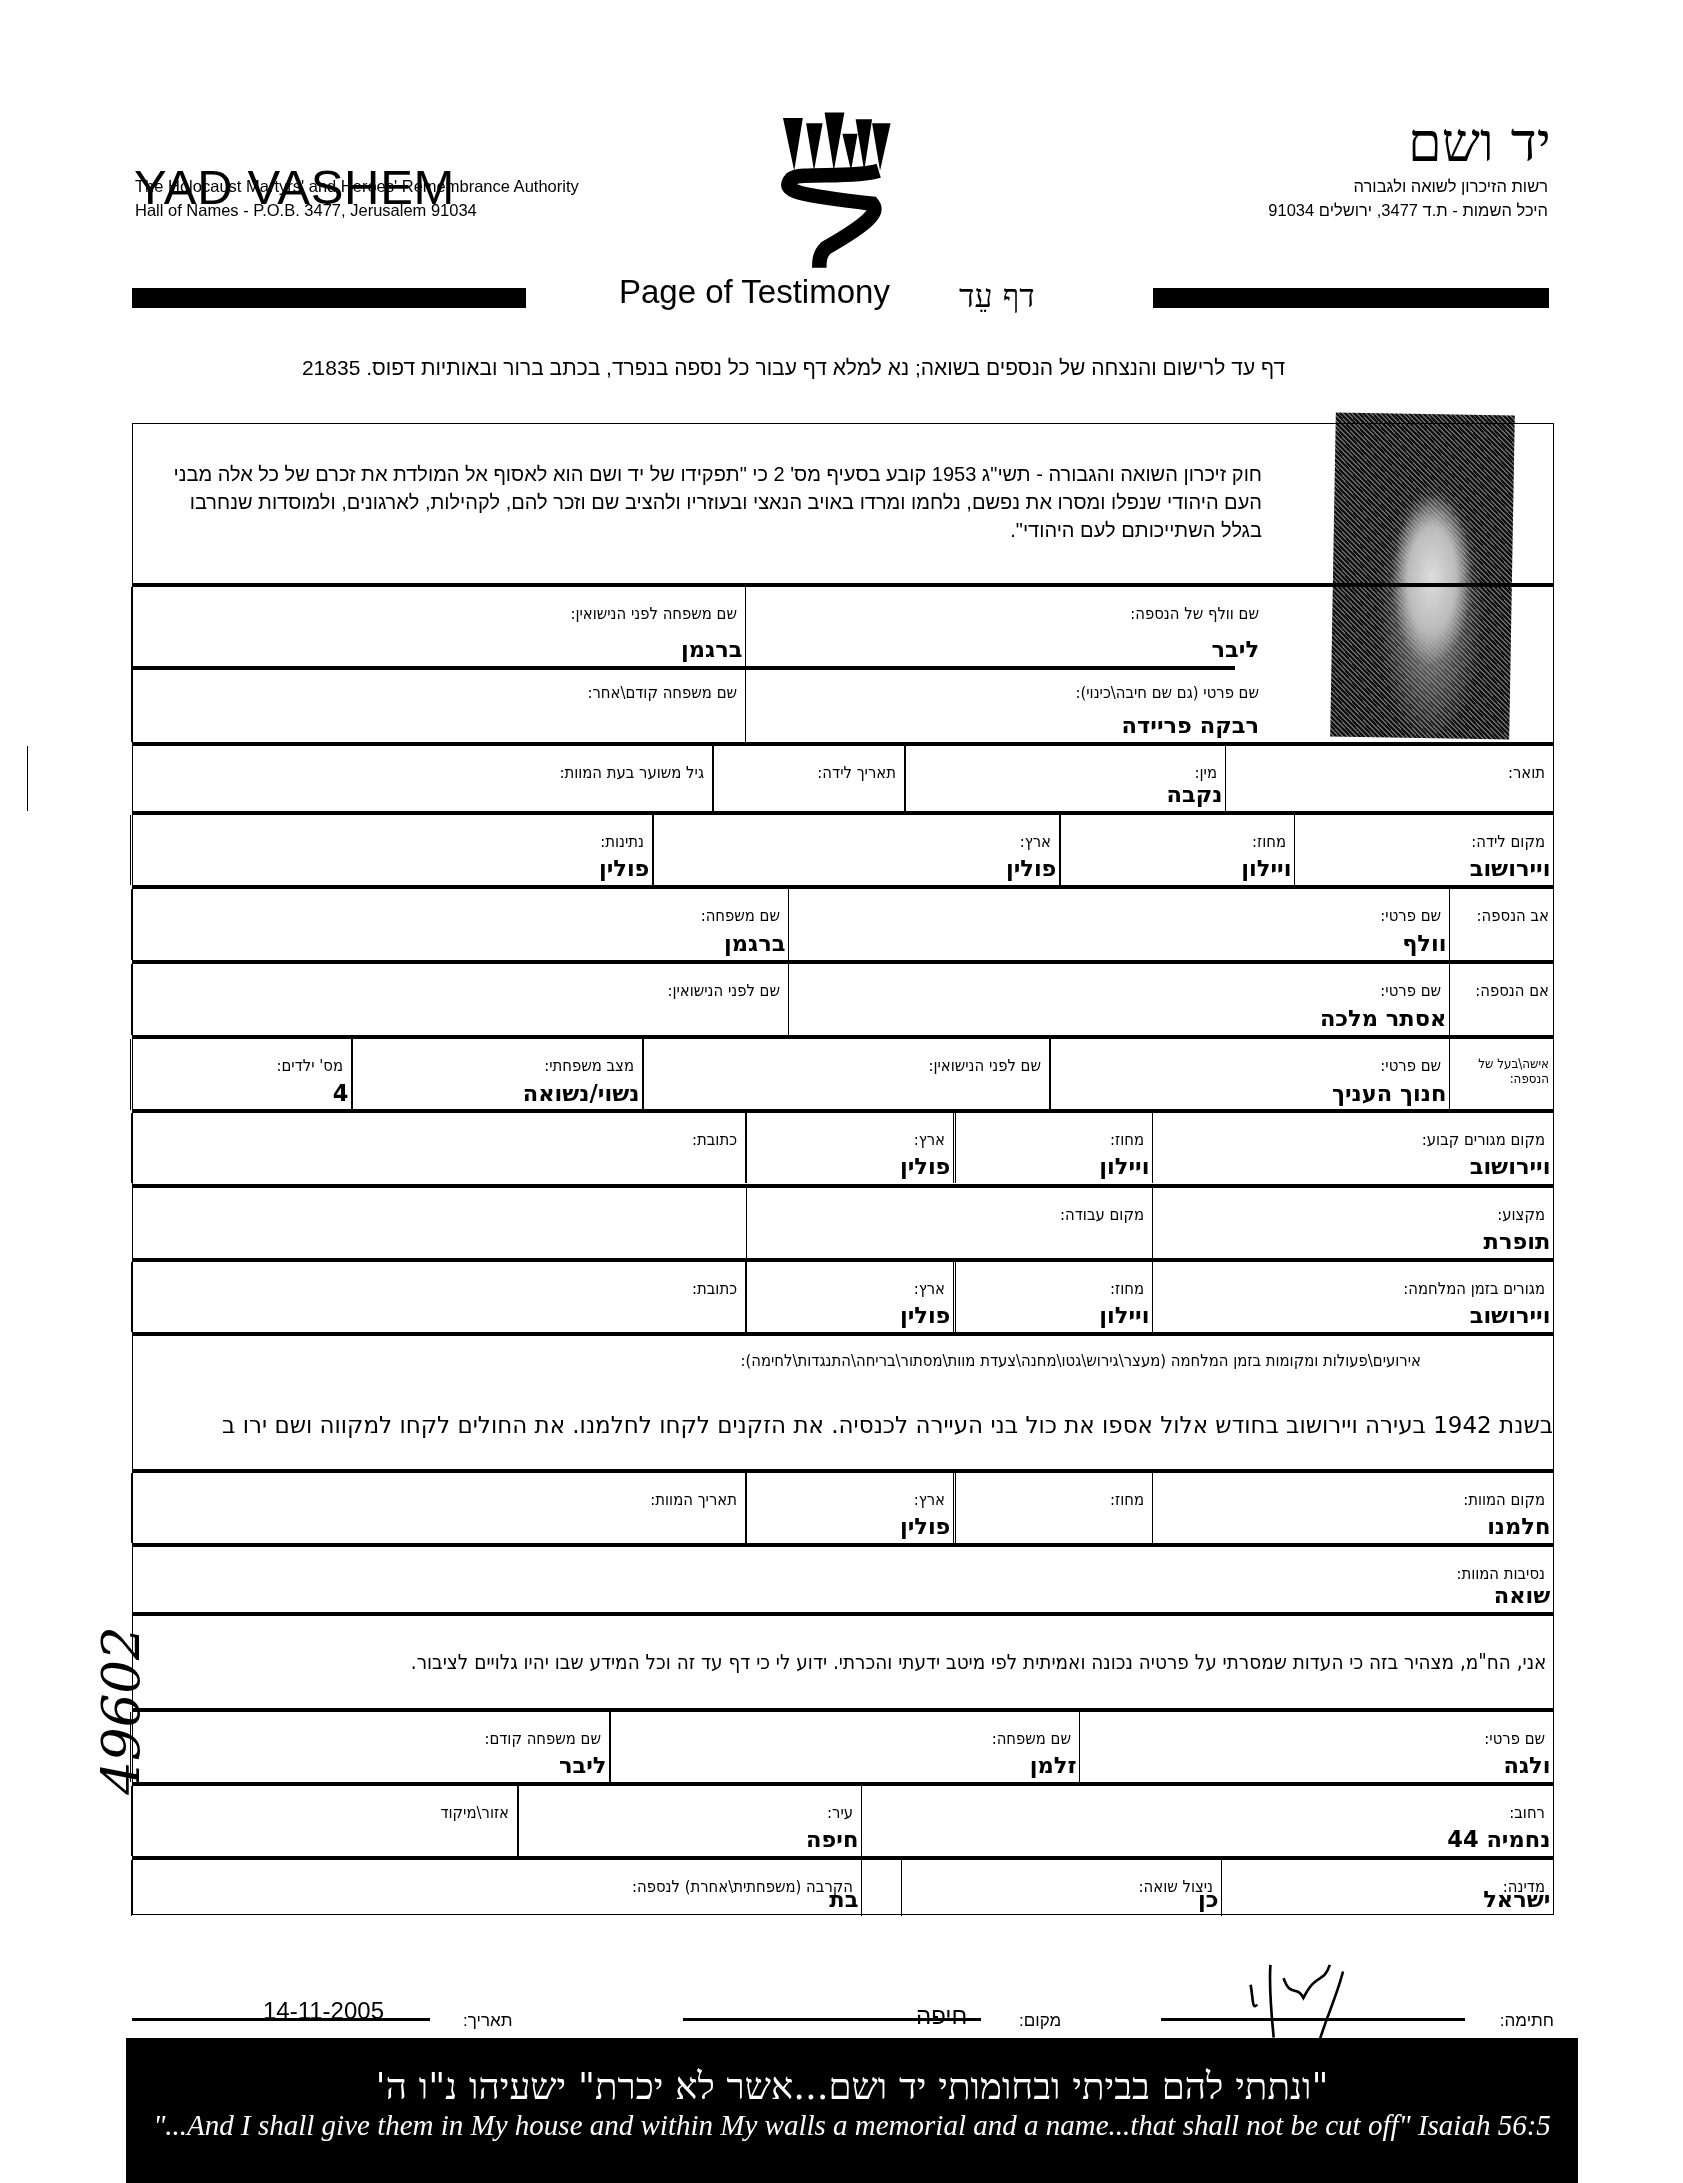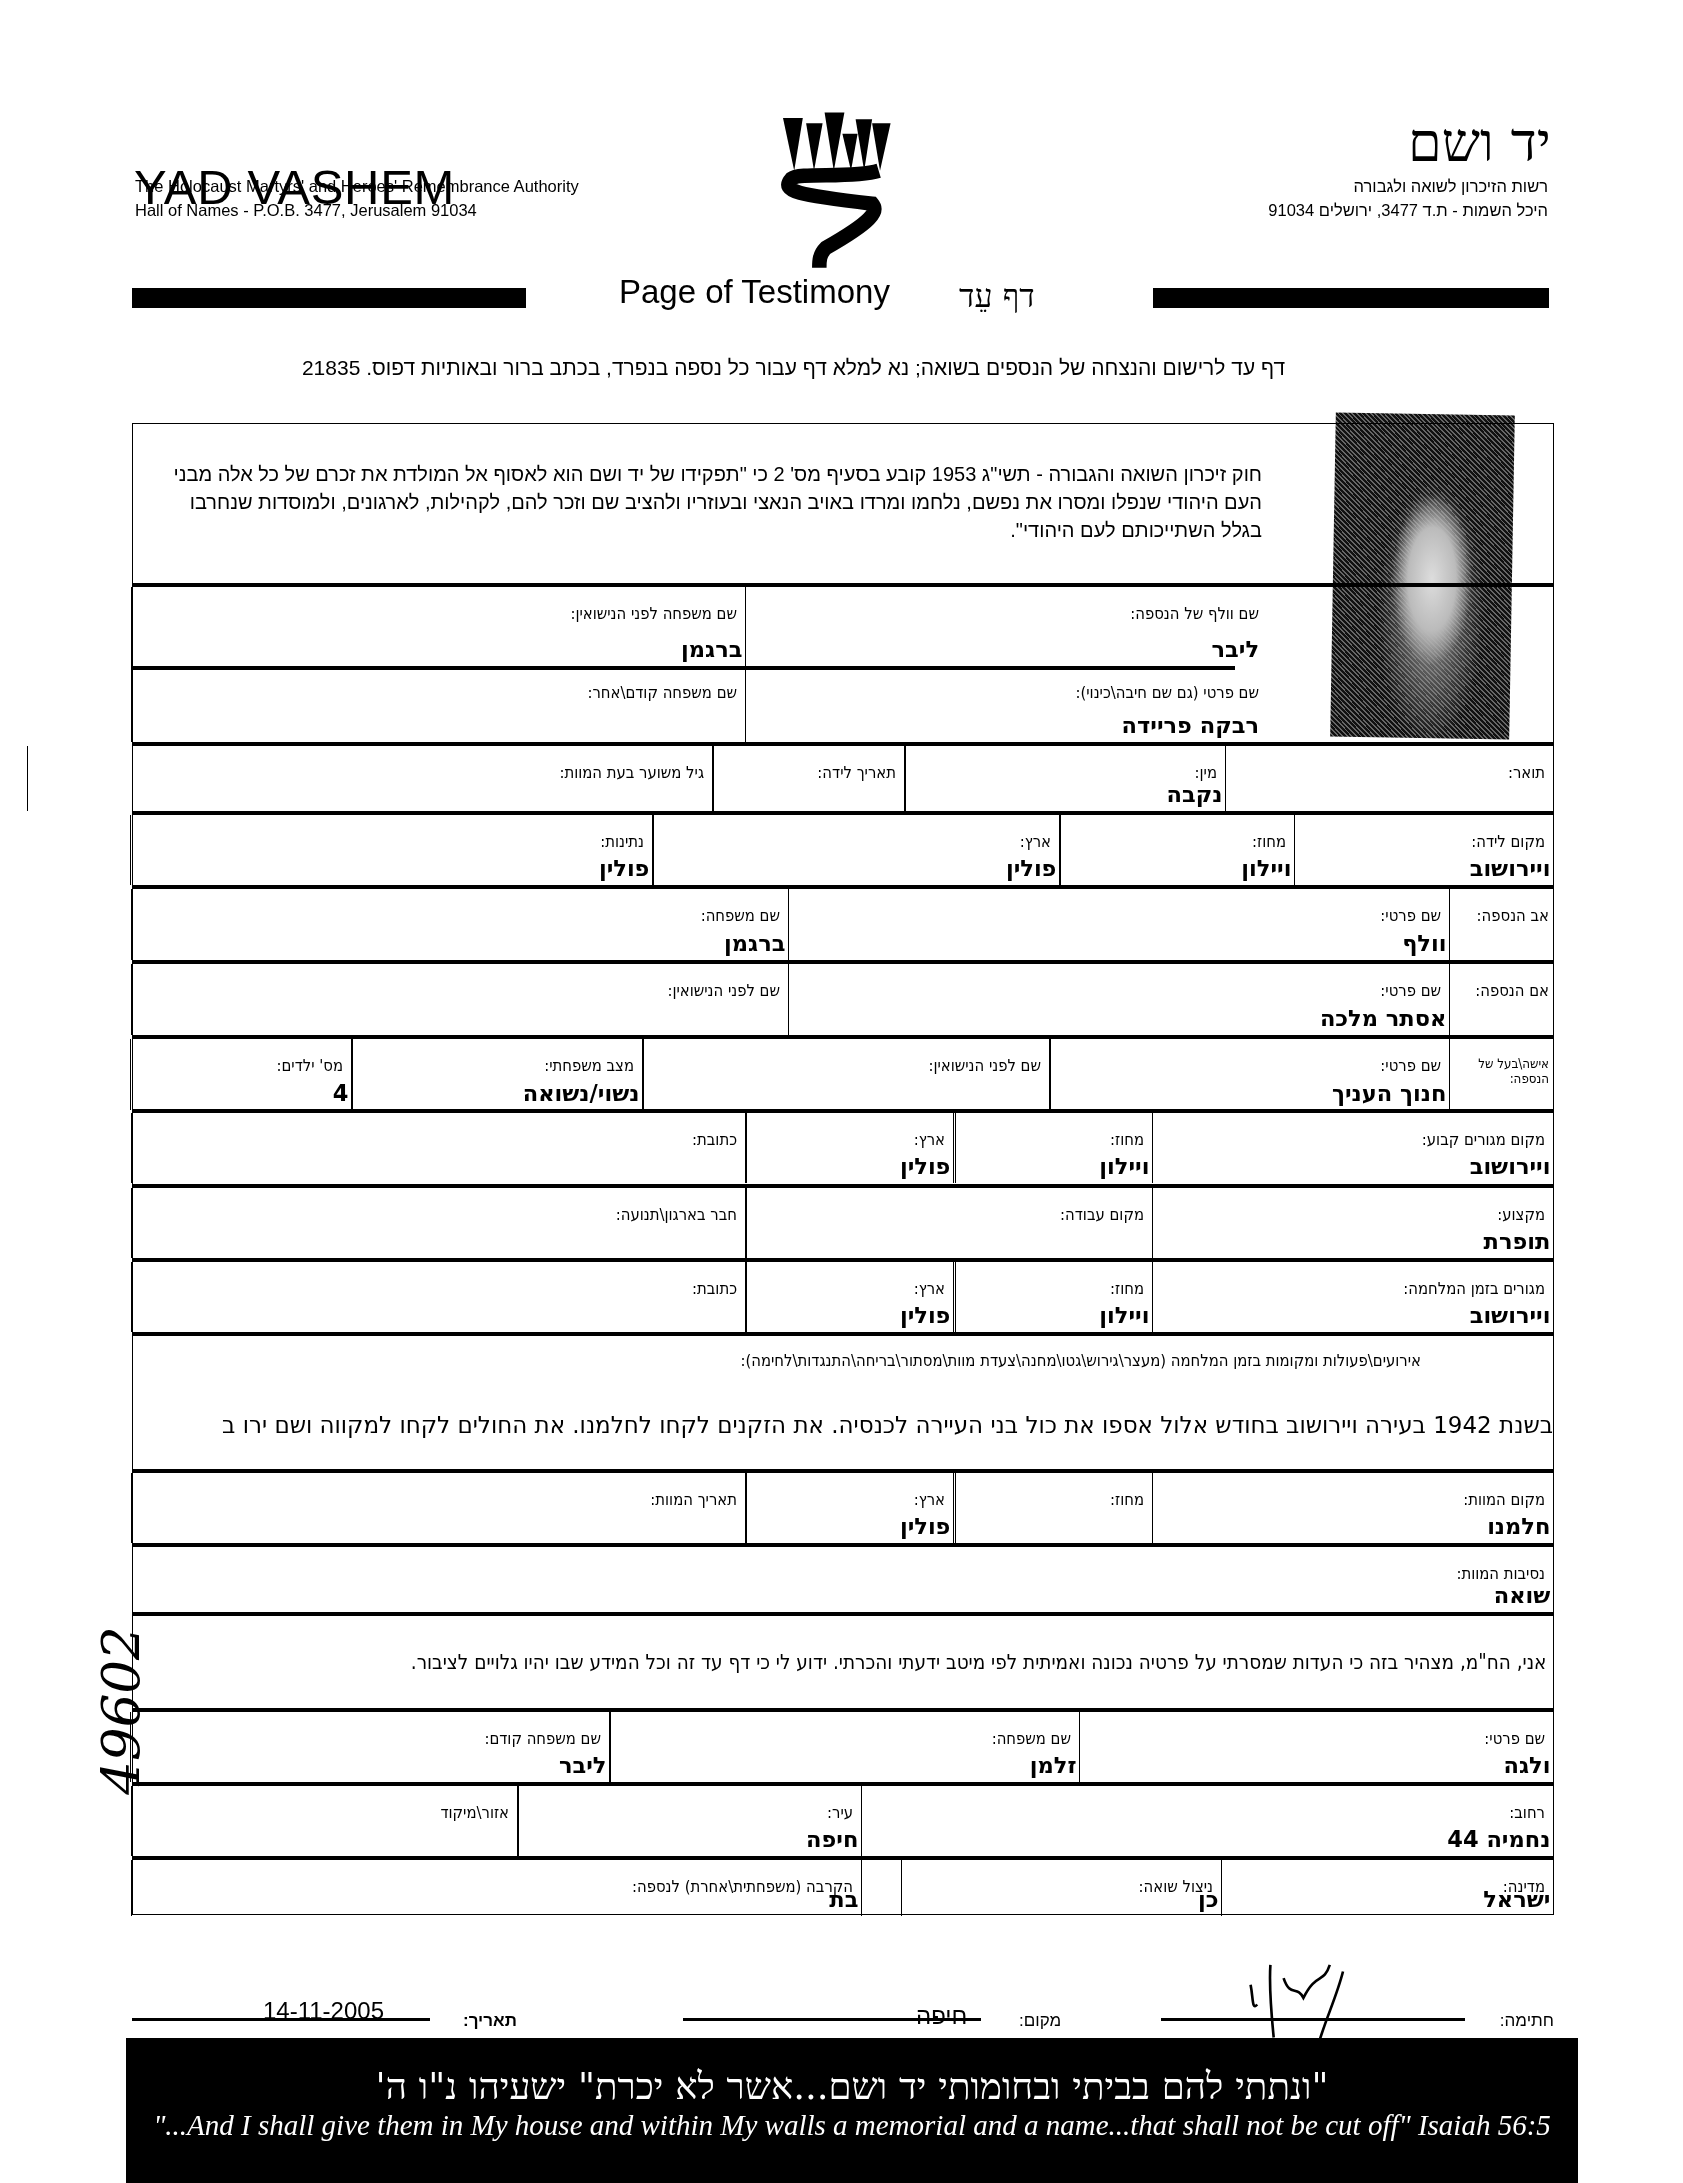--- a/index.html
+++ b/index.html
@@ -208,24 +208,20 @@
 
   <div class="row" style="top:760px; height:74px;">
     <div class="cell noleft" style="right:0; width:400px;">
       <span class="lbl">מקצוע:</span>
       <span class="val">תופרת</span>
     </div>
     <div class="cell" style="right:400px; width:407px; border-right:1.3px solid #000;">
       <span class="lbl">מקום עבודה:</span>
       <span class="val"></span>
     </div>
-    <div class="cell" style="right:807px; width:615px; border-right:1.3px solid #000;">
-      <span class="lbl">חבר בארגון\תנועה:</span>
-      <span class="val"></span>
-    </div>
   </div>
 
   <div class="row" style="top:834px; height:74px;">
     <div class="cell noleft" style="right:0; width:400px;">
       <span class="lbl">מגורים בזמן המלחמה:</span>
       <span class="val">ויירושוב</span>
     </div>
     <div class="cell" style="right:400px; width:198px; border-right:1.3px solid #000;">
       <span class="lbl">מחוז:</span>
       <span class="val">ויילון</span>
@@ -333,21 +329,21 @@
   <svg viewBox="0 0 200 140" width="132" height="93">
     <path d="M10 40 C14 60 12 80 20 70 M40 10 C38 40 40 70 45 120 M60 30 C70 60 80 40 90 60 C110 20 120 40 130 10 M150 20 C140 60 120 100 110 140" stroke="#000" stroke-width="4" fill="none"></path>
   </svg>
 </div>
 <div class="abs foot-lbl" style="left:1336px; top:2050px; font-weight:bold;">ולגה זלמן</div>
 
 <div class="abs foot-lbl" style="left:1019px; top:2011px;">מקום:</div>
 <div class="abs foot-val" style="left:916px; top:2002px;">חיפה</div>
 <div class="abs sig-line" style="left:683px; top:2018px; width:298px;"></div>
 
-<div class="abs foot-lbl" style="left:463px; top:2011px;font-weight:bold;">תאריך:</div>
+<div class="abs foot-lbl" style="left:463px; top:2011px;">תאריך:</div>
 <div class="abs foot-val" style="left:263px; top:1997px;">14-11-2005</div>
 <div class="abs sig-line" style="left:132px; top:2018px; width:298px;"></div>
 
 <div class="abs banner">
   <div class="he">"ונתתי להם בביתי ובחומותי יד ושם...אשר לא יכרת" ישעיהו נ"ו ה'</div>
   <div class="en">"...And I shall give them in My house and within My walls a memorial and a name...that shall not be cut off" Isaiah 56:5</div>
 </div>
 
 
 </body></html>

